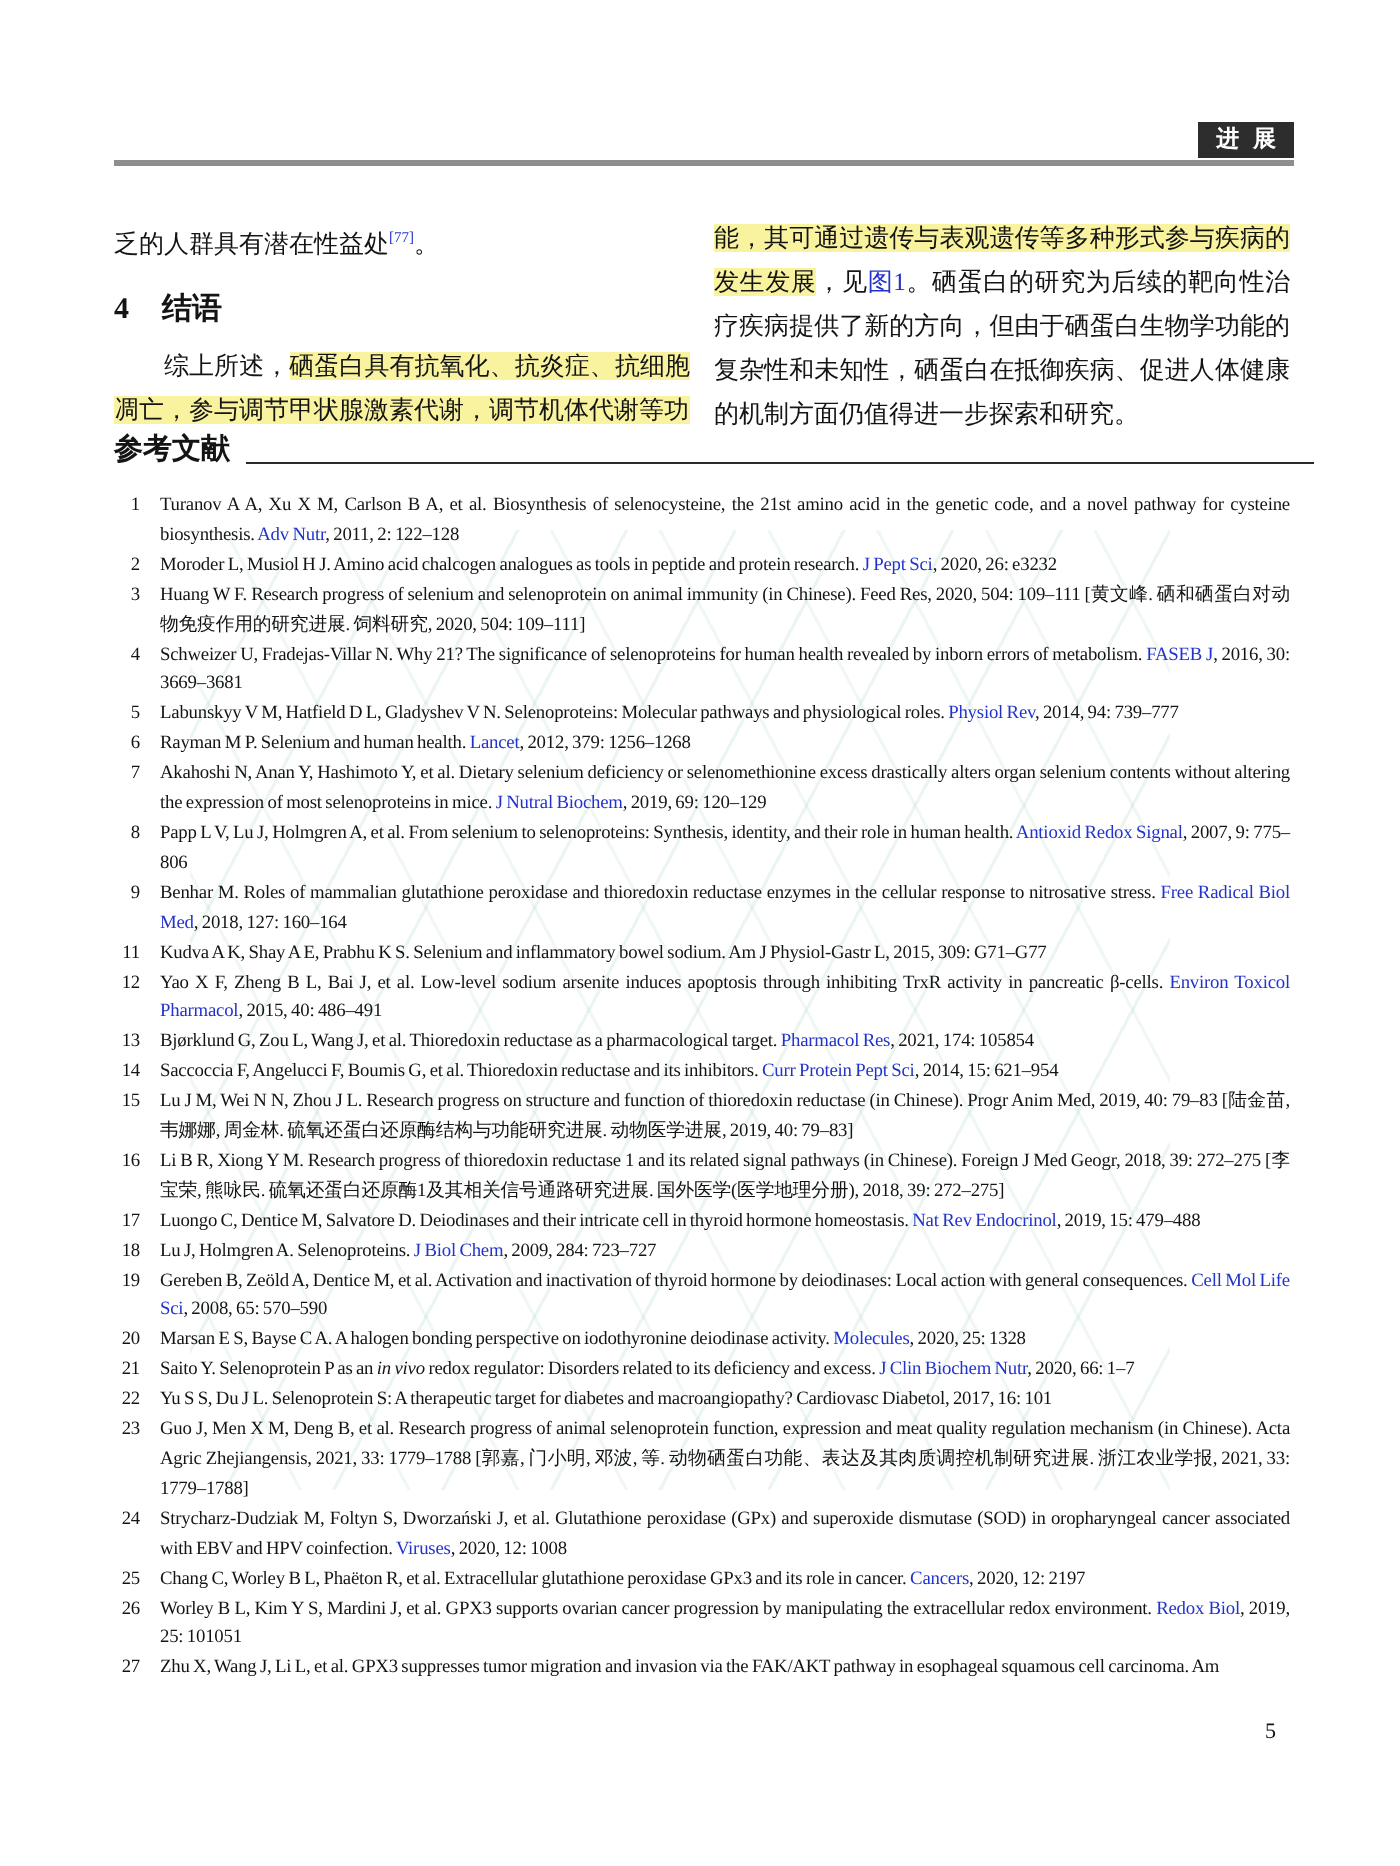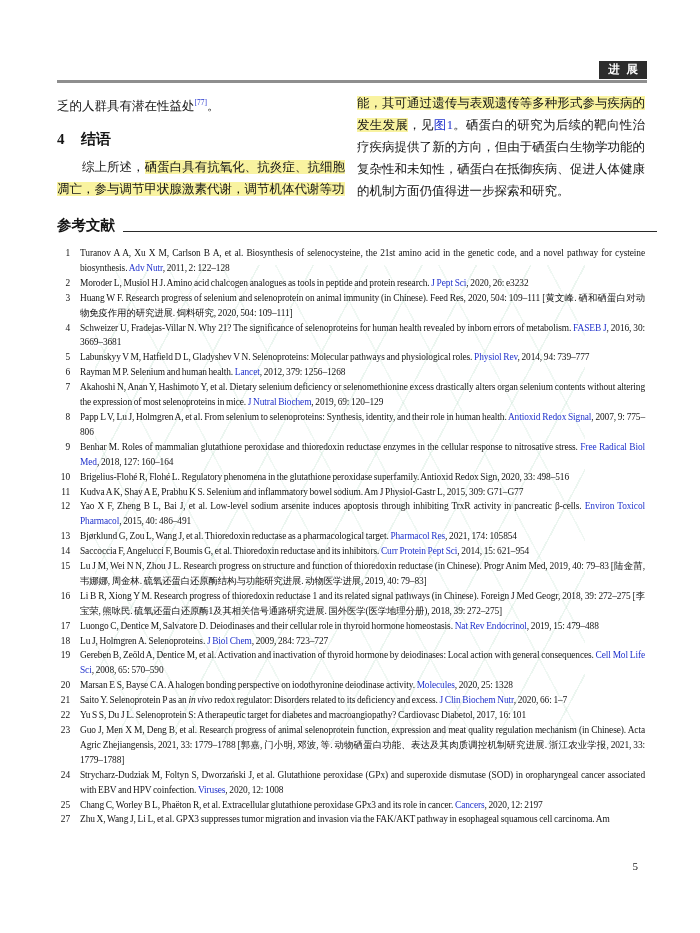--- a/index.html
+++ b/index.html
@@ -28,21 +28,21 @@
     font-size:11.5px; font-weight:bold;
     letter-spacing:2px;
     padding:1px 7px 2px 9px;
   }
   .header-rule {
     position:absolute; top:80px; left:57px; right:53px;
     height:3px; background:#8e8e8e;
   }
 
   .intro {
-    position:absolute; top:92px; left:57px; width:588px;
+    position:absolute; top:108px; left:57px; width:588px;
     display:flex; gap:12px;
     font-size:12.5px; line-height:22px;
   }
   .intro .col { width:288px; text-align:justify; }
   .hl { background:#f9f3a0; color:inherit; }
   .cite { color:#2233cc; font-size:7.5px; vertical-align:super; }
   .sec-h { font-weight:bold; font-size:15px; margin:12px 0 7px 0; line-height:20px; }
   .sec-t { margin-left:1.1em; }
   .body-para { text-indent:2em; }
   .fig-link { color:#2233cc; text-decoration:none; cursor:pointer; }
@@ -129,24 +129,20 @@
       </div>
       <div class="ref-item">
         <span class="ref-num">8</span>
         <span class="ref-txt"><span>Papp L V, Lu J, Holmgren A, et al. From selenium to selenoproteins: Synthesis, identity, and their role in human health. </span><span class="seg-link">Antioxid Redox Signal</span><span>, 2007, 9: 775–806</span></span>
       </div>
       <div class="ref-item">
         <span class="ref-num">9</span>
         <span class="ref-txt"><span>Benhar M. Roles of mammalian glutathione peroxidase and thioredoxin reductase enzymes in the cellular response to nitrosative stress. </span><span class="seg-link">Free Radical Biol Med</span><span>, 2018, 127: 160–164</span></span>
       </div>
       <div class="ref-item">
-        <span class="ref-num">10</span>
-        <span class="ref-txt"><span>Brigelius-Flohé R, Flohé L. Regulatory phenomena in the glutathione peroxidase superfamily. Antioxid Redox Sign, 2020, 33: 498–516</span></span>
-      </div>
-      <div class="ref-item">
         <span class="ref-num">11</span>
         <span class="ref-txt"><span>Kudva A K, Shay A E, Prabhu K S. Selenium and inflammatory bowel sodium. Am J Physiol-Gastr L, 2015, 309: G71–G77</span></span>
       </div>
       <div class="ref-item">
         <span class="ref-num">12</span>
         <span class="ref-txt"><span>Yao X F, Zheng B L, Bai J, et al. Low-level sodium arsenite induces apoptosis through inhibiting TrxR activity in pancreatic β-cells. </span><span class="seg-link">Environ Toxicol Pharmacol</span><span>, 2015, 40: 486–491</span></span>
       </div>
       <div class="ref-item">
         <span class="ref-num">13</span>
         <span class="ref-txt"><span>Bjørklund G, Zou L, Wang J, et al. Thioredoxin reductase as a pharmacological target. </span><span class="seg-link">Pharmacol Res</span><span>, 2021, 174: 105854</span></span>
@@ -158,21 +154,21 @@
       <div class="ref-item">
         <span class="ref-num">15</span>
         <span class="ref-txt"><span>Lu J M, Wei N N, Zhou J L. Research progress on structure and function of thioredoxin reductase (in Chinese). Progr Anim Med, 2019, 40: 79–83 [陆金苗, 韦娜娜, 周金林. 硫氧还蛋白还原酶结构与功能研究进展. 动物医学进展, 2019, 40: 79–83]</span></span>
       </div>
       <div class="ref-item">
         <span class="ref-num">16</span>
         <span class="ref-txt"><span>Li B R, Xiong Y M. Research progress of thioredoxin reductase 1 and its related signal pathways (in Chinese). Foreign J Med Geogr, 2018, 39: 272–275 [李宝荣, 熊咏民. 硫氧还蛋白还原酶1及其相关信号通路研究进展. 国外医学(医学地理分册), 2018, 39: 272–275]</span></span>
       </div>
       <div class="ref-item">
         <span class="ref-num">17</span>
-        <span class="ref-txt"><span>Luongo C, Dentice M, Salvatore D. Deiodinases and their cellular role in thyroid hormone homeostasis. </span><span class="seg-link">Nat Rev Endocrinol</span><span>, 2019, 15: 479–488</span></span>
+        <span class="ref-txt"><span>Luongo C, Dentice M, Salvatore D. Deiodinases and their intricate cell in thyroid hormone homeostasis. </span><span class="seg-link">Nat Rev Endocrinol</span><span>, 2019, 15: 479–488</span></span>
       </div>
       <div class="ref-item">
         <span class="ref-num">18</span>
         <span class="ref-txt"><span>Lu J, Holmgren A. Selenoproteins. </span><span class="seg-link">J Biol Chem</span><span>, 2009, 284: 723–727</span></span>
       </div>
       <div class="ref-item">
         <span class="ref-num">19</span>
         <span class="ref-txt"><span>Gereben B, Zeöld A, Dentice M, et al. Activation and inactivation of thyroid hormone by deiodinases: Local action with general consequences. </span><span class="seg-link">Cell Mol Life Sci</span><span>, 2008, 65: 570–590</span></span>
       </div>
       <div class="ref-item">
@@ -193,20 +189,24 @@
       </div>
       <div class="ref-item">
         <span class="ref-num">24</span>
         <span class="ref-txt"><span>Strycharz-Dudziak M, Foltyn S, Dworzański J, et al. Glutathione peroxidase (GPx) and superoxide dismutase (SOD) in oropharyngeal cancer associated with EBV and HPV coinfection. </span><span class="seg-link">Viruses</span><span>, 2020, 12: 1008</span></span>
       </div>
       <div class="ref-item">
         <span class="ref-num">25</span>
         <span class="ref-txt"><span>Chang C, Worley B L, Phaëton R, et al. Extracellular glutathione peroxidase GPx3 and its role in cancer. </span><span class="seg-link">Cancers</span><span>, 2020, 12: 2197</span></span>
       </div>
       <div class="ref-item">
+        <span class="ref-num">26</span>
+        <span class="ref-txt"><span>Worley B L, Kim Y S, Mardini J, et al. GPX3 supports ovarian cancer progression by manipulating the extracellular redox environment. </span><span class="seg-link">Redox Biol</span><span>, 2019, 25: 101051</span></span>
+      </div>
+      <div class="ref-item">
         <span class="ref-num">27</span>
         <span class="ref-txt"><span>Zhu X, Wang J, Li L, et al. GPX3 suppresses tumor migration and invasion via the FAK/AKT pathway in esophageal squamous cell carcinoma. Am</span></span>
       </div>
     </div>
 
   <div class="page-num">5</div>
 
 </div>
 
 </body></html>

